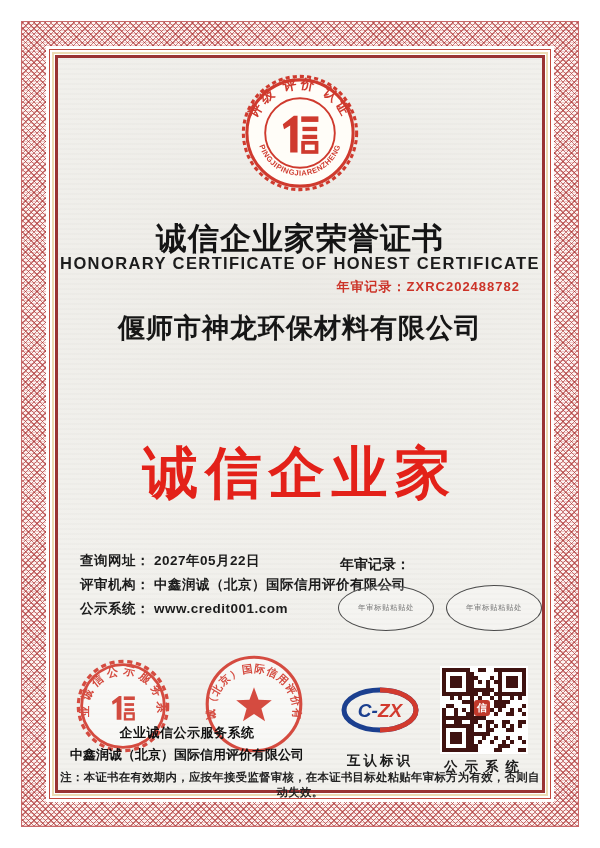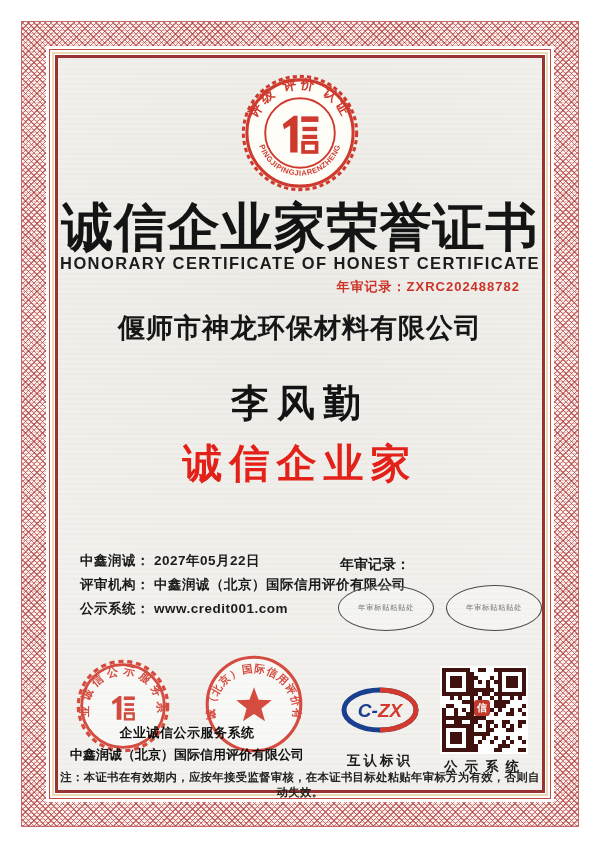--- a/index.html
+++ b/index.html
@@ -20,27 +20,27 @@
   .inner{position:absolute;inset:55px;border:3px solid #993333;background:
       radial-gradient(circle at 50% 30%, rgba(205,198,188,.14), transparent 65%),
       repeating-linear-gradient(0deg, rgba(0,0,0,.015) 0 2px, transparent 2px 5px),
       #f2f1ed;}
   .content{position:absolute;inset:0;}
 
   .abs{position:absolute;}
   .ctr{left:0;right:0;text-align:center;}
 
   .badge{left:183px;top:16px;width:118px;height:118px;}
-  .title{top:135px;font-size:52px;font-weight:bold;color:#141414;letter-spacing:1px;}
+  .title{top:160px;font-size:31px;font-weight:bold;color:#141414;letter-spacing:1px;}
   .subtitle{top:196px;font-size:16.5px;font-weight:bold;color:#1c1c1c;letter-spacing:1.4px;}
   .credit-line{top:220px;left:0;right:22px;text-align:right;font-size:13px;font-weight:bold;color:#cc3328;letter-spacing:1px;}
   .company{top:252px;font-size:27px;font-weight:bold;color:#161616;letter-spacing:1px;}
   .uscc{top:292px;font-size:13px;font-weight:bold;color:#cc3328;letter-spacing:1px;}
   .person{top:320px;font-size:38px;font-weight:bold;color:#131313;letter-spacing:8px;}
-  .honor{top:378px;font-size:40px;font-weight:bold;color:#e32119;letter-spacing:7px;}
+  .honor{top:378px;font-size:56px;font-weight:bold;color:#e32119;letter-spacing:7px;}
 
   .details{left:22px;top:491px;font-size:13.5px;font-weight:bold;color:#1b1b1b;}
   .details .row{height:24px;line-height:24px;letter-spacing:.5px;white-space:nowrap;}
   .details .lab{margin-right:4px;}
 
   .ar-label{left:282px;top:498px;font-size:14px;font-weight:bold;color:#1b1b1b;}
   .oval{top:527px;width:94px;height:44px;border:1.5px solid #4a4a4a;border-radius:50%;
         display:flex;align-items:center;justify-content:center;background:rgba(255,255,255,.25);}
   .oval span{font-size:7.5px;color:#7a7a7a;letter-spacing:.5px;}
   .oval1{left:280px;} .oval2{left:388px;}
@@ -101,26 +101,25 @@
         <use href="#xinlogo" transform="translate(50,51) scale(0.52) translate(-50,-50)"></use>
       </svg>
 
       <div class="abs ctr title">诚信企业家荣誉证书</div>
       <div class="abs ctr subtitle">HONORARY CERTIFICATE OF HONEST CERTIFICATE</div>
       <div class="abs credit-line">
         <span>年审记录：</span><span>ZXRC202488782</span>
       </div>
 
       <div class="abs ctr company">偃师市神龙环保材料有限公司</div>
-      <div class="abs ctr person">李风勤</div>
       <div class="abs ctr honor">诚信企业家</div>
 
       <div class="abs details">
         <div class="row">
-          <span class="lab">中鑫润诚：</span><span>2027年05月22日</span>
+          <span class="lab">查询网址：</span><span>2027年05月22日</span>
         </div>
         <div class="row">
           <span class="lab">评审机构：</span><span>中鑫润诚（北京）国际信用评价有限公司</span>
         </div>
         <div class="row">
           <span class="lab">公示系统：</span><span>www.credit001.com</span>
         </div>
       </div>
 
       <div class="abs ar-label">年审记录：</div>

